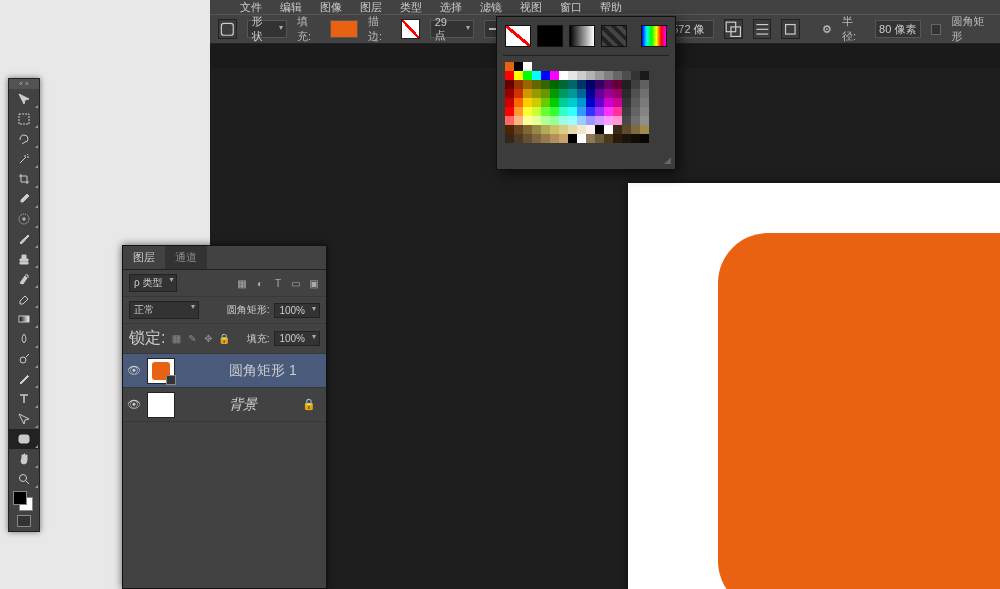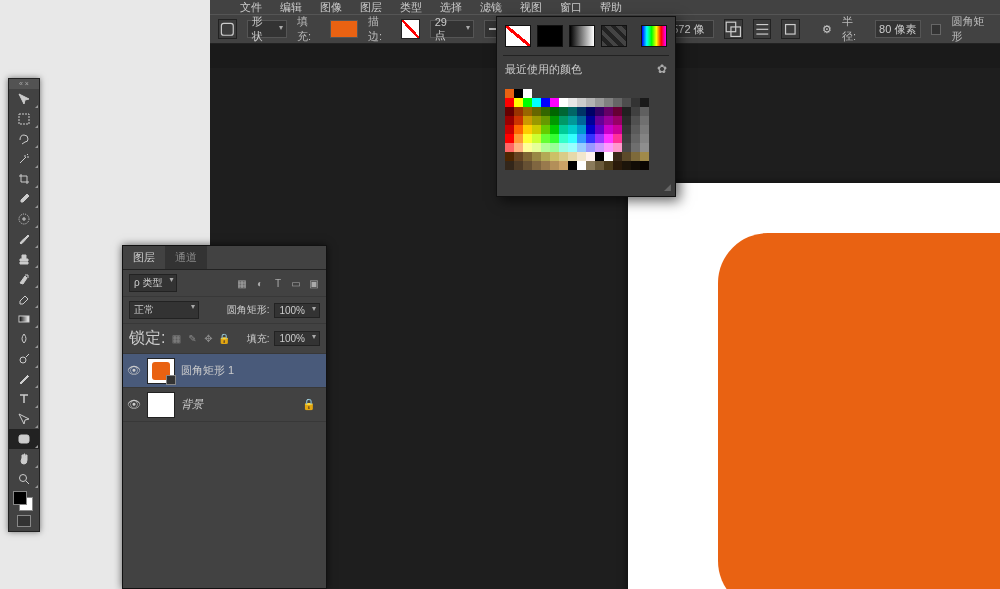--- a/index.html
+++ b/index.html
@@ -62,21 +62,21 @@
 .flt-icons span { width:12px; height:12px; display:flex; align-items:center; justify-content:center; font-size:10px; color:#aaa;}
 .lock-icons { display:flex; gap:4px;}
 .lock-icons span { width:12px; height:12px; font-size:10px; color:#888; display:flex; align-items:center; justify-content:center;}
 .layer-list { }
 .layer-item { display:flex; align-items:center; height:34px; padding:0 4px; gap:6px; border-bottom:1px solid #383838;}
 .layer-item.sel { background:#495a7a;}
 .eye { width:14px; text-align:center; }
 .thumb { width:28px; height:26px; background:#fff; border:1px solid #222; display:flex; align-items:center; justify-content:center; position:relative;}
 .thumb .shape-prev { width:18px; height:18px; background:#e96212; border-radius:3px;}
 .thumb .mask-badge{position:absolute;right:-2px;bottom:-2px;width:10px;height:10px;background:#333;border:1px solid #888;}
-.layer-name { font-size:11px;}
+.layer-name { font-size:14px;margin-left:48px;}
 .bg-lock-icon { margin-left:auto; margin-right:6px; color:#888;}
 .chk { width:11px; height:11px; border:1px solid #666; background:#333;}
 </style>
 </head>
 <body>
 
 <div class="ps-main">
   <div class="menubar">
     <span>文件</span>
     <span>编辑</span>
@@ -153,24 +153,20 @@
   <div class="color-pop">
     <div class="pop-top">
       <div class="sw no-color"></div>
       <div class="sw black"></div>
       <div class="sw grad"></div>
       <div class="sw pat"></div>
       <div style="flex:1"></div>
       <div class="sw spectrum"></div>
     </div>
     <div class="pop-sep"></div>
-    <div class="pop-label">
-      <span>最近使用的颜色</span>
-      <span class="gear-icon">✿</span>
-    </div>
     <div class="swatch-grid" id="swatch-grid">
         <div class="swatch-row">
           <div class="swatch-cell" style="background: rgb(233, 98, 18);"></div>
           <div class="swatch-cell" style="background: rgb(0, 0, 0);"></div>
           <div class="swatch-cell" style="background: rgb(255, 255, 255);"></div>
         </div>
         <div class="swatch-row">
           <div class="swatch-cell" style="background: rgb(255, 0, 0);"></div>
           <div class="swatch-cell" style="background: rgb(255, 255, 0);"></div>
           <div class="swatch-cell" style="background: rgb(0, 255, 0);"></div>

